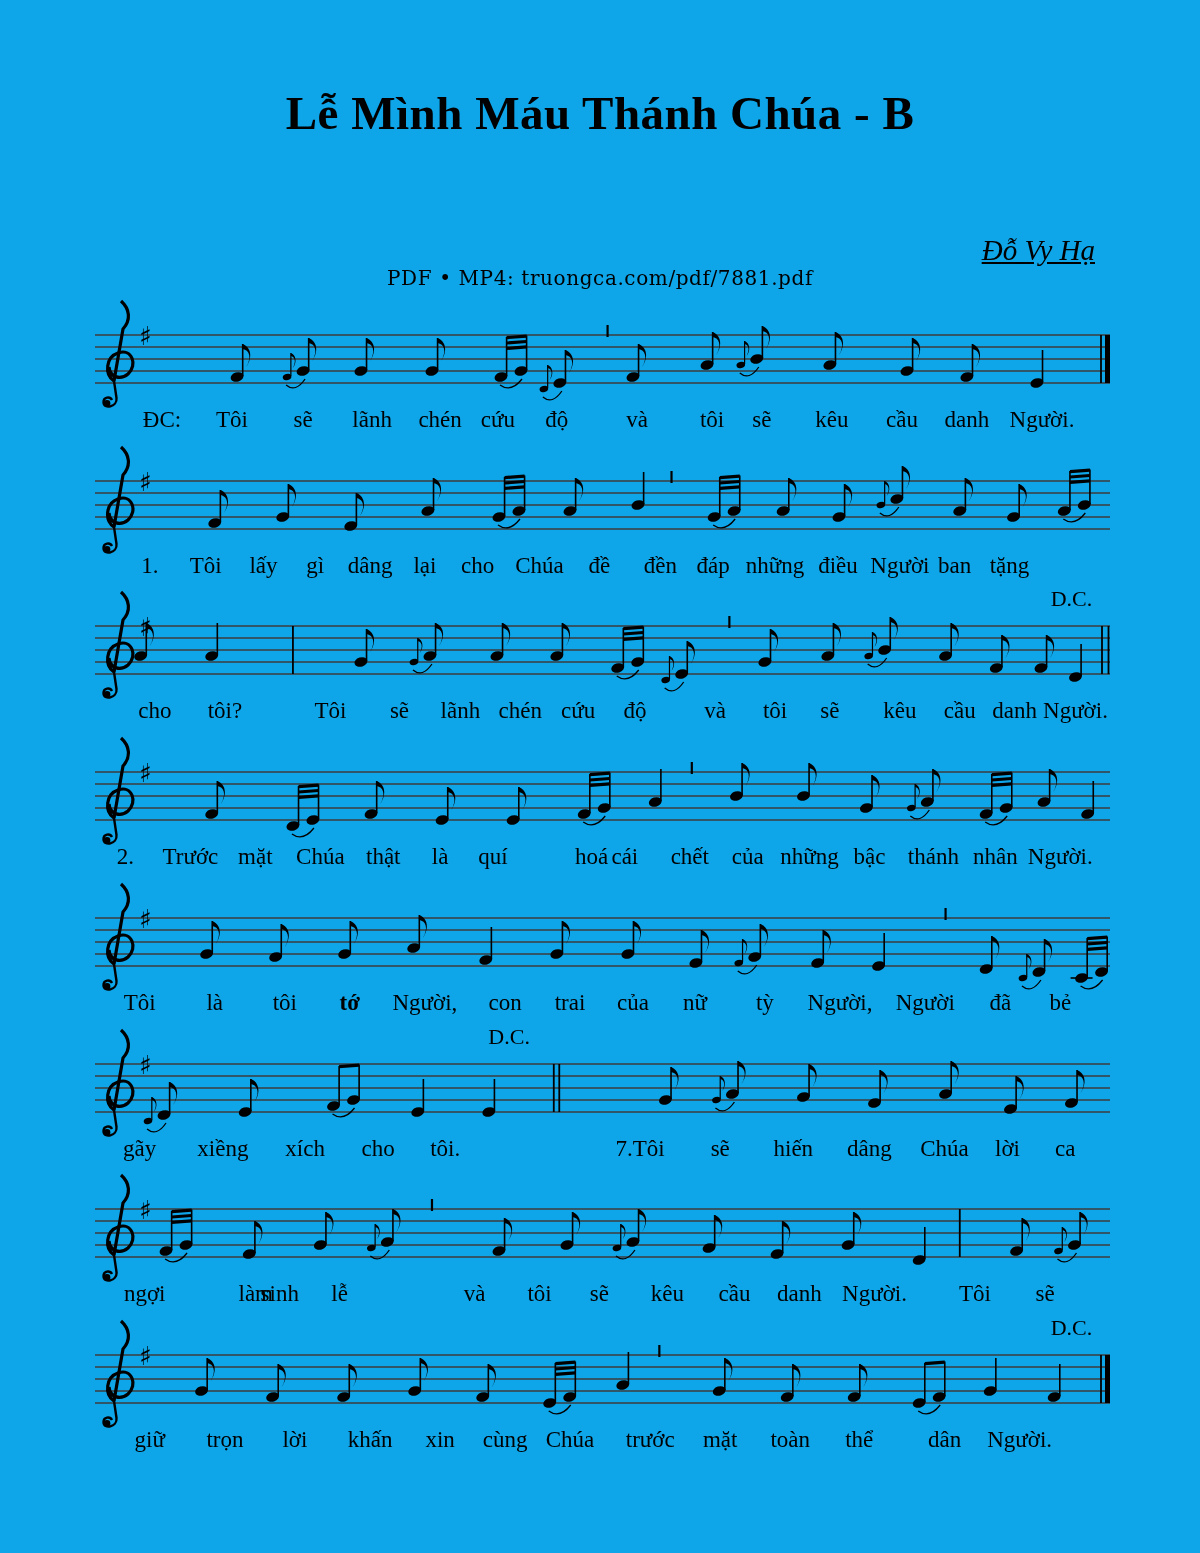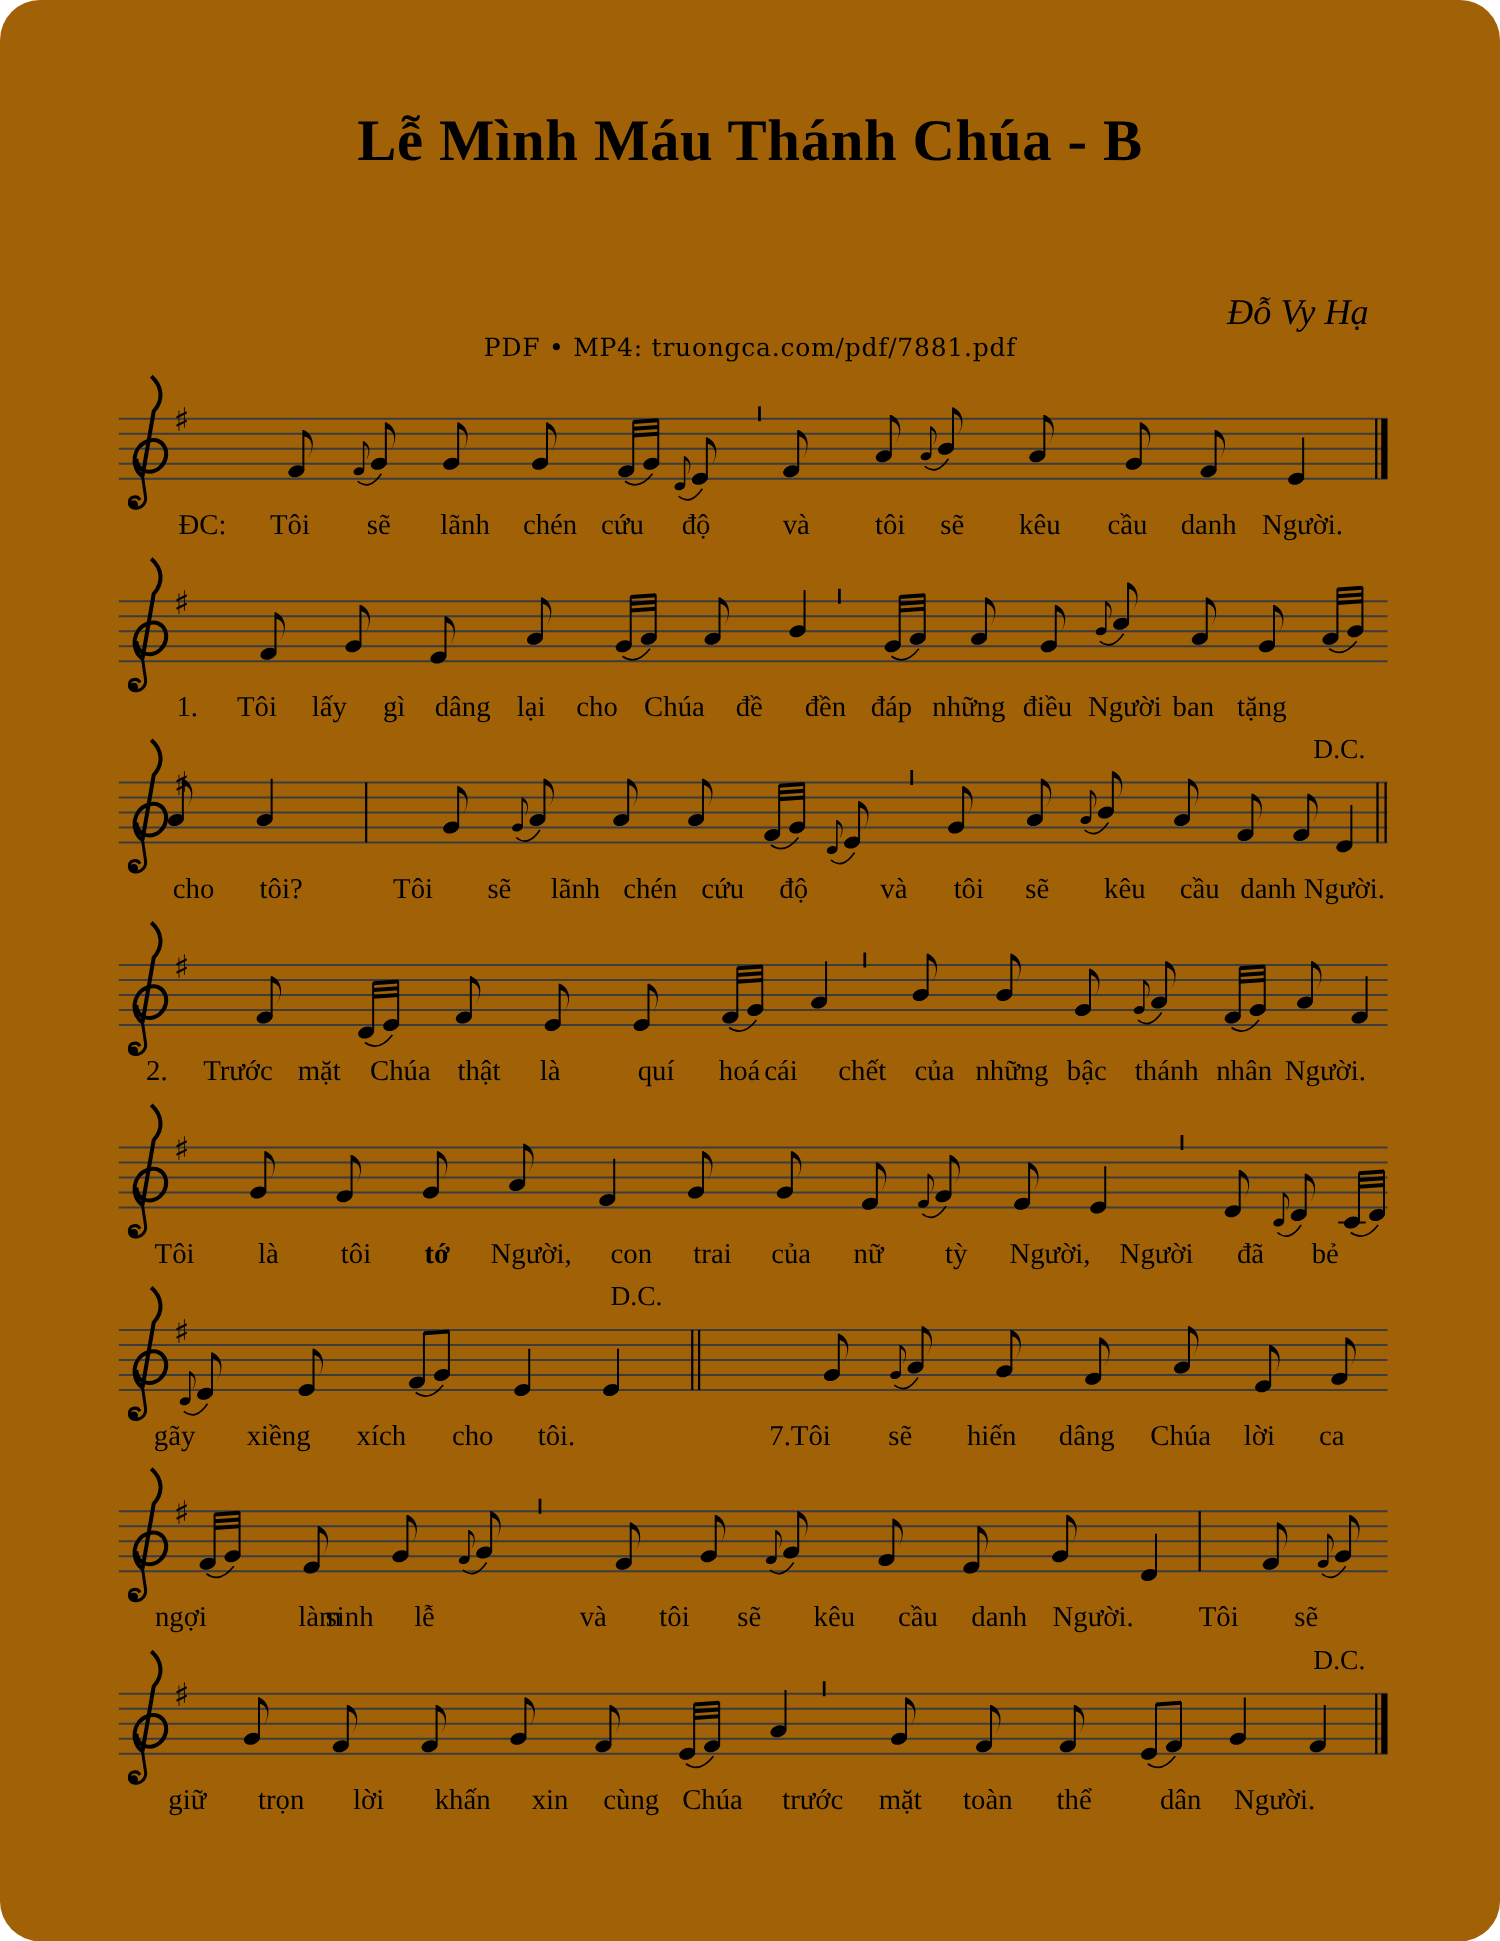--- a/index.html
+++ b/index.html
@@ -1,22 +1,22 @@
 <!DOCTYPE html>
 <html><head>
 <meta charset="utf-8">
 <style>
   html,body{margin:0;padding:0;}
   body{width:1200px;height:1553px;background:#ffffff;position:relative;
        font-family:"Liberation Serif",serif;color:#000;overflow:hidden;}
-  .page{position:absolute;inset:0;background:#a16207;border-radius:32px;}
+  .page{position:absolute;inset:0;background:#0ea5e9;}
   .title{position:absolute;top:86px;left:0;width:100%;text-align:center;
          font-size:47px;font-weight:bold;letter-spacing:0.5px;}
   .ref{position:absolute;top:191px;right:105px;font-size:29px;font-style:italic;}
-  .composer{position:absolute;top:234px;right:105px;font-size:29px;font-style:italic;}
+  .composer{position:absolute;top:234px;right:105px;font-size:29px;font-style:italic;text-decoration:underline;}
   .link{position:absolute;top:266px;left:0;width:100%;text-align:center;
         font-size:20px;letter-spacing:0.6px;font-family:"DejaVu Serif",serif;}
   .system{position:absolute;left:95px;width:1015px;height:146px;}
   .system svg{display:block;overflow:visible;}
   .lyrics{position:absolute;top:110px;left:0;width:100%;height:32px;}
   .lyrics span{position:absolute;transform:translateX(-50%);font-size:23px;
                white-space:nowrap;line-height:30px;}
 </style>
 </head>
 <body>
@@ -496,21 +496,21 @@
             <line x1="998.27" y1="81" x2="998.27" y2="49" stroke="#000" stroke-width="1.6"></line>
           </g>
         </svg>
         <div class="lyrics">
           <span style="left: 3%;">2.</span>
           <span style="left: 9.4%;">Trước</span>
           <span style="left: 15.8%;">mặt</span>
           <span style="left: 22.2%;">Chúa</span>
           <span style="left: 28.4%;">thật</span>
           <span style="left: 34%;">là</span>
-          <span style="left: 39.2%; margin-left: 32px;">quí</span>
+          <span style="left: 39.2%;">quí</span>
           <span style="left: 44.6%; margin-left: 44px;">hoá</span>
           <span style="left: 52.2%;">cái</span>
           <span style="left: 58.6%;">chết</span>
           <span style="left: 64.3%;">của</span>
           <span style="left: 70.4%;">những</span>
           <span style="left: 76.3%;">bậc</span>
           <span style="left: 82.6%;">thánh</span>
           <span style="left: 88.7%;">nhân</span>
           <span style="left: 95.1%;">Người.</span>
         </div>

